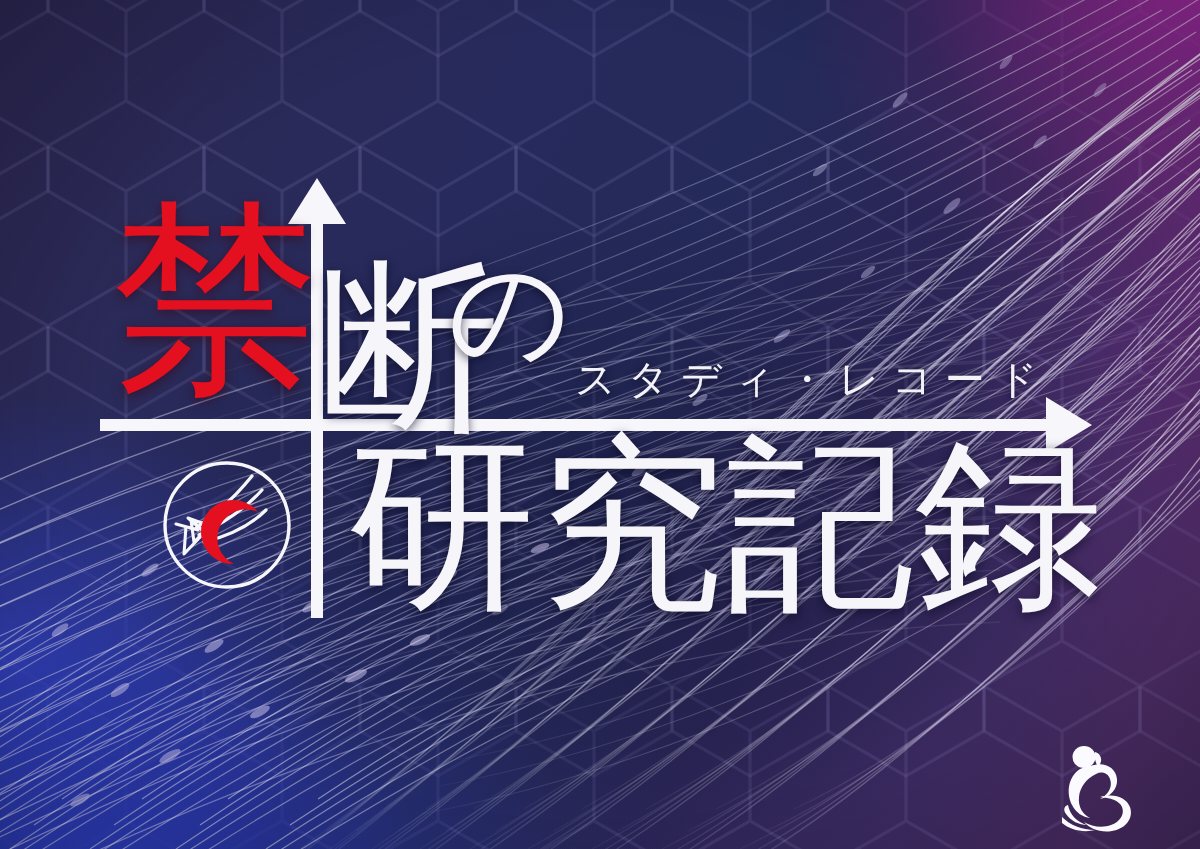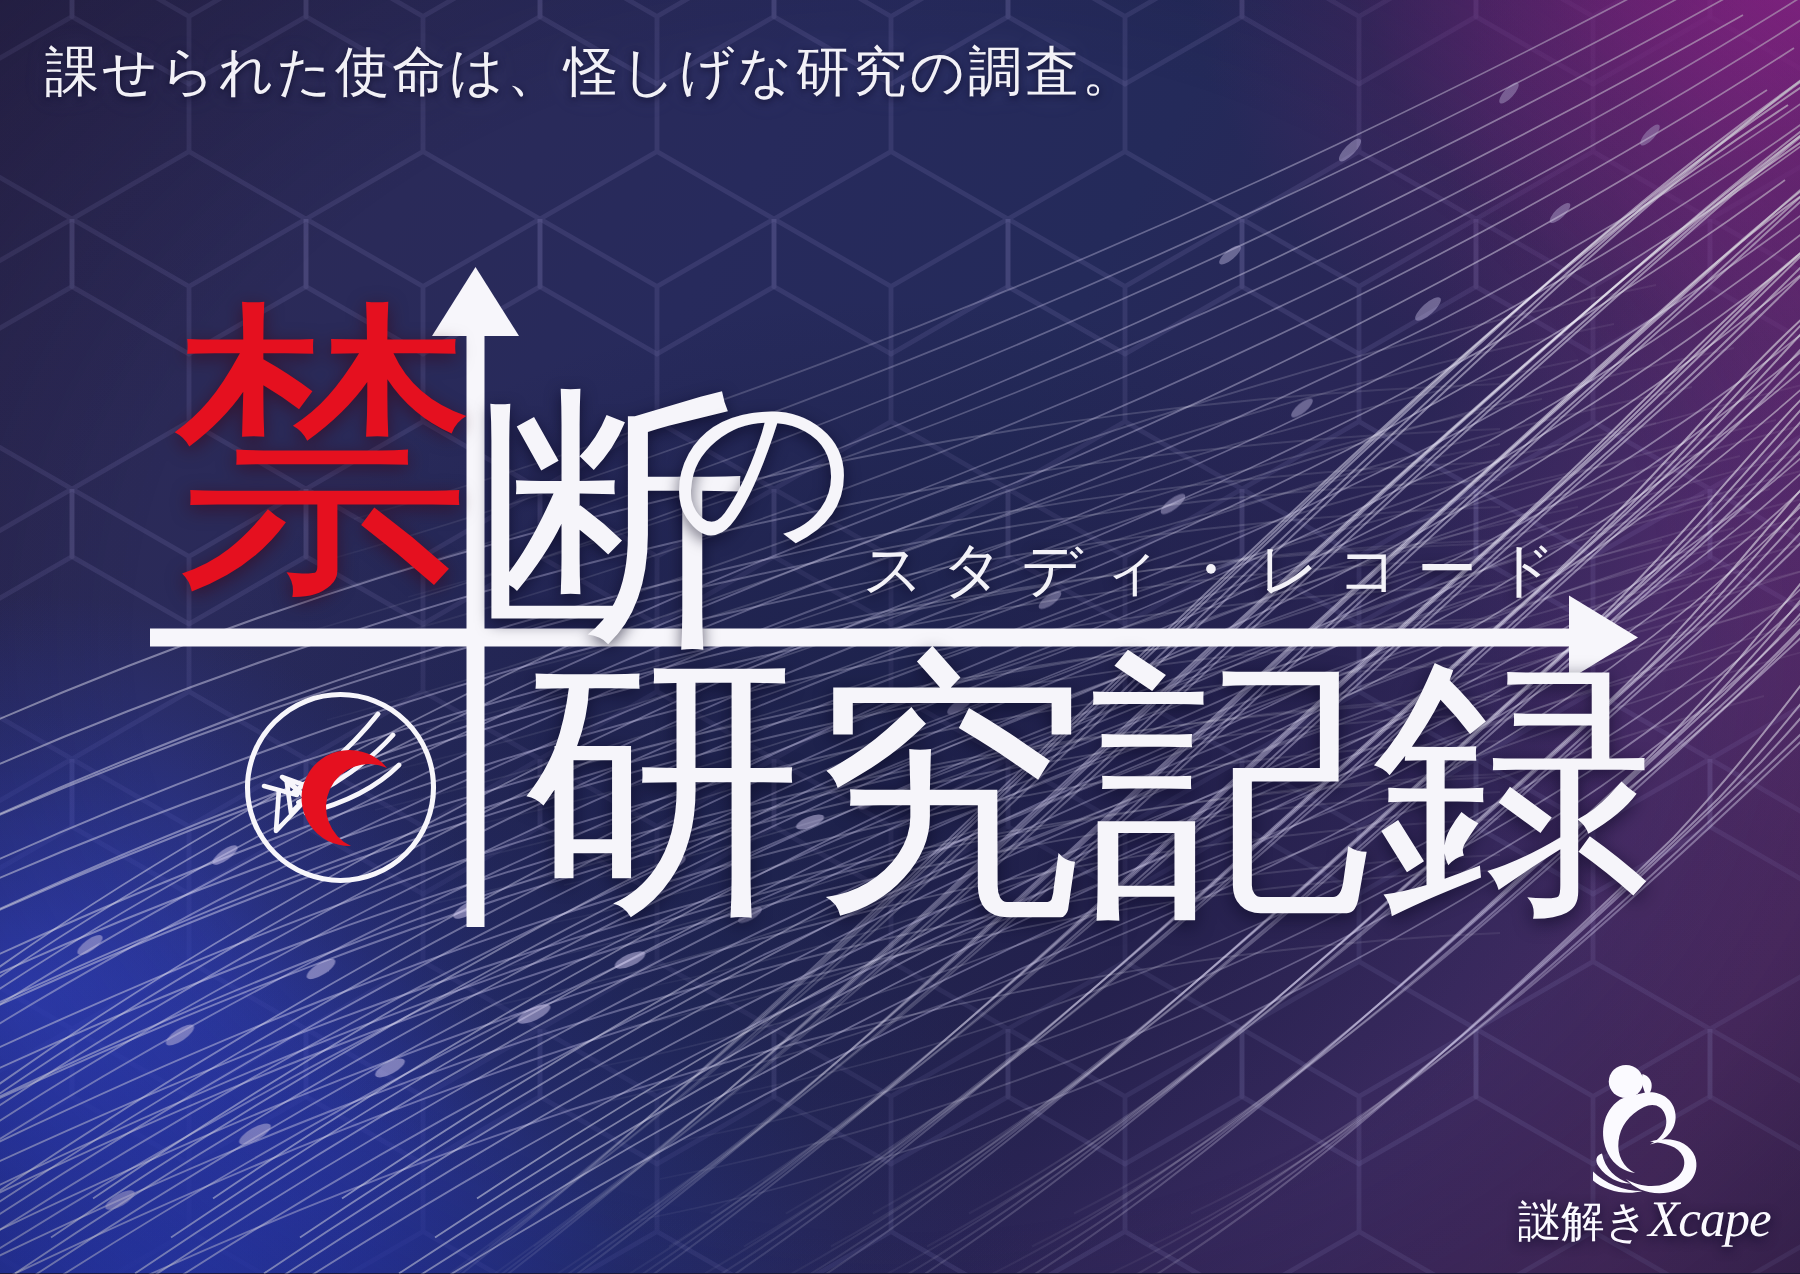--- a/index.html
+++ b/index.html
@@ -350,21 +350,20 @@
         </g>
 
         <g>
           <rect x="100" y="419" width="962" height="12"></rect>
           <polygon points="1092,425 1046,397 1046,453"></polygon>
         </g>
       </g>
     </svg>
   </div>
 
-  <div id="tagline">課せられた使命は、怪しげな研究の調査。</div>
 
   <div class="title-ch" id="ch-kin">禁</div>
   <div class="title-ch" id="ch-dan">断</div>
   <div class="title-ch" id="ch-no">の</div>
   <div id="subtitle">スタディ・レコード</div>
 
   <div id="title-row2">研究記録</div>
 
   <div id="emblem">
     <svg viewBox="0 0 138 138" aria-hidden="true">
@@ -401,18 +400,15 @@
                  C43 23 38 24 34 26 Z"></path>
 
         <path d="M54 54 C68 50 80 54 84 64 C88 76 79 86 66 88
                  C55 90 44 86 38 79 C46 84 57 85 65 82
                  C74 79 79 71 76 64 C73 57 64 55 54 54 Z"></path>
 
         <path d="M22 62 C24 72 31 79 41 82 C33 82 25 78 20 71 C17 67 18 63 22 62 Z"></path>
         <path d="M16 74 C24 82 36 87 49 87 C38 90 24 87 16 80 Z"></path>
       </g>
     </svg>
-    <div id="brand-text">
-      <span>謎解き</span><span class="latin">Xcape</span>
-    </div>
   </div>
 
 </div>
 
 </body></html>

